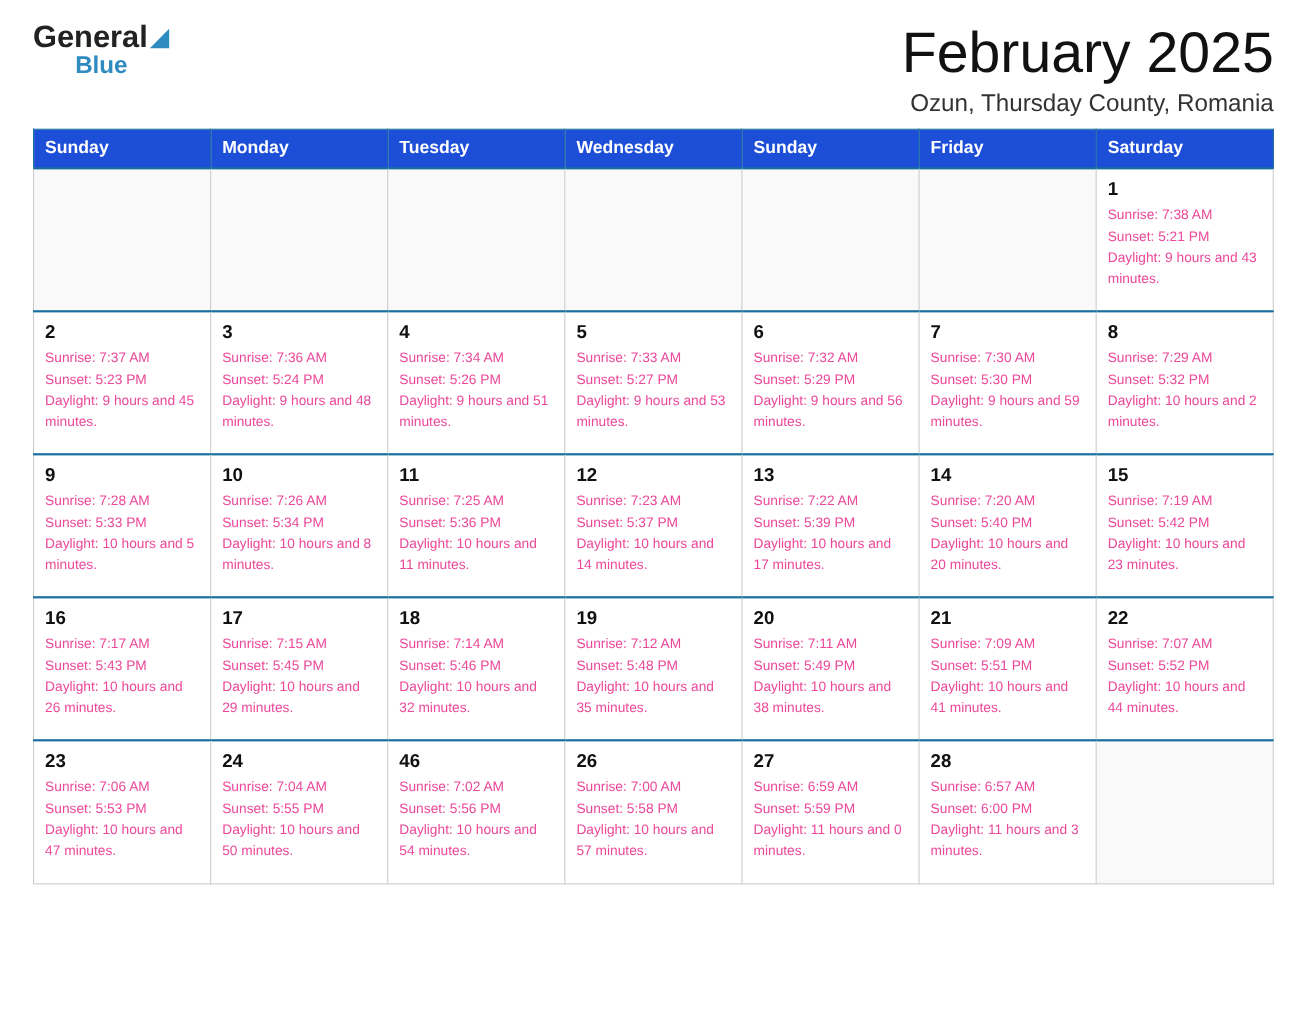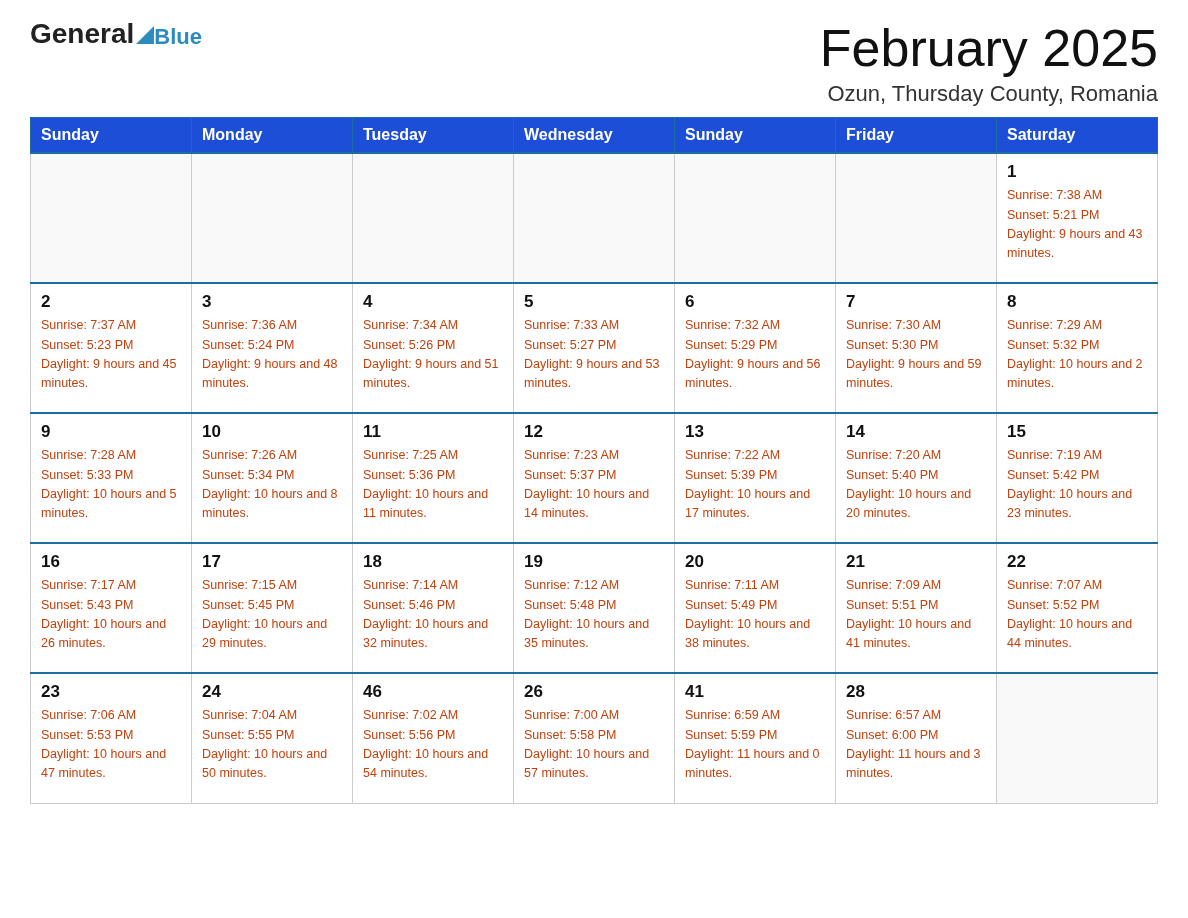--- a/index.html
+++ b/index.html
@@ -12,22 +12,22 @@
       padding: 20px 30px;
     }
     .header {
       display: flex;
       justify-content: space-between;
       align-items: flex-start;
       margin-bottom: 10px;
     }
     .logo {
       display: flex;
-      flex-direction: row;
-      align-items: flex-end;
+      flex-direction: column;
+      align-items: center;
     }
     .logo-text-general {
       font-size: 28px;
       font-weight: bold;
       color: #222;
       line-height: 1;
     }
     .logo-text-blue {
       font-size: 22px;
       font-weight: bold;
@@ -77,21 +77,21 @@
     .day-number {
       font-size: 17px;
       font-weight: bold;
       color: #111;
       display: block;
       margin-bottom: 4px;
     }
     .day-info {
       font-size: 12.5px;
       line-height: 1.55;
-      color: #c2410c;
+      color: #ec4899;
     }
     .empty-cell {
       background: #f9f9f9;
     }
     .logo-row {
       display: flex;
       align-items: center;
     }
   </style>
 </head>
@@ -239,21 +239,21 @@
         </td>
         <td>
           <span class="day-number">46</span>
           <div class="day-info">Sunrise: 7:02 AM<br>Sunset: 5:56 PM<br>Daylight: 10 hours and 54 minutes.</div>
         </td>
         <td>
           <span class="day-number">26</span>
           <div class="day-info">Sunrise: 7:00 AM<br>Sunset: 5:58 PM<br>Daylight: 10 hours and 57 minutes.</div>
         </td>
         <td>
-          <span class="day-number">41</span>
+          <span class="day-number">27</span>
           <div class="day-info">Sunrise: 6:59 AM<br>Sunset: 5:59 PM<br>Daylight: 11 hours and 0 minutes.</div>
         </td>
         <td>
           <span class="day-number">28</span>
           <div class="day-info">Sunrise: 6:57 AM<br>Sunset: 6:00 PM<br>Daylight: 11 hours and 3 minutes.</div>
         </td>
         <td class="empty-cell"></td>
       </tr>
     </tbody>
 </table>

